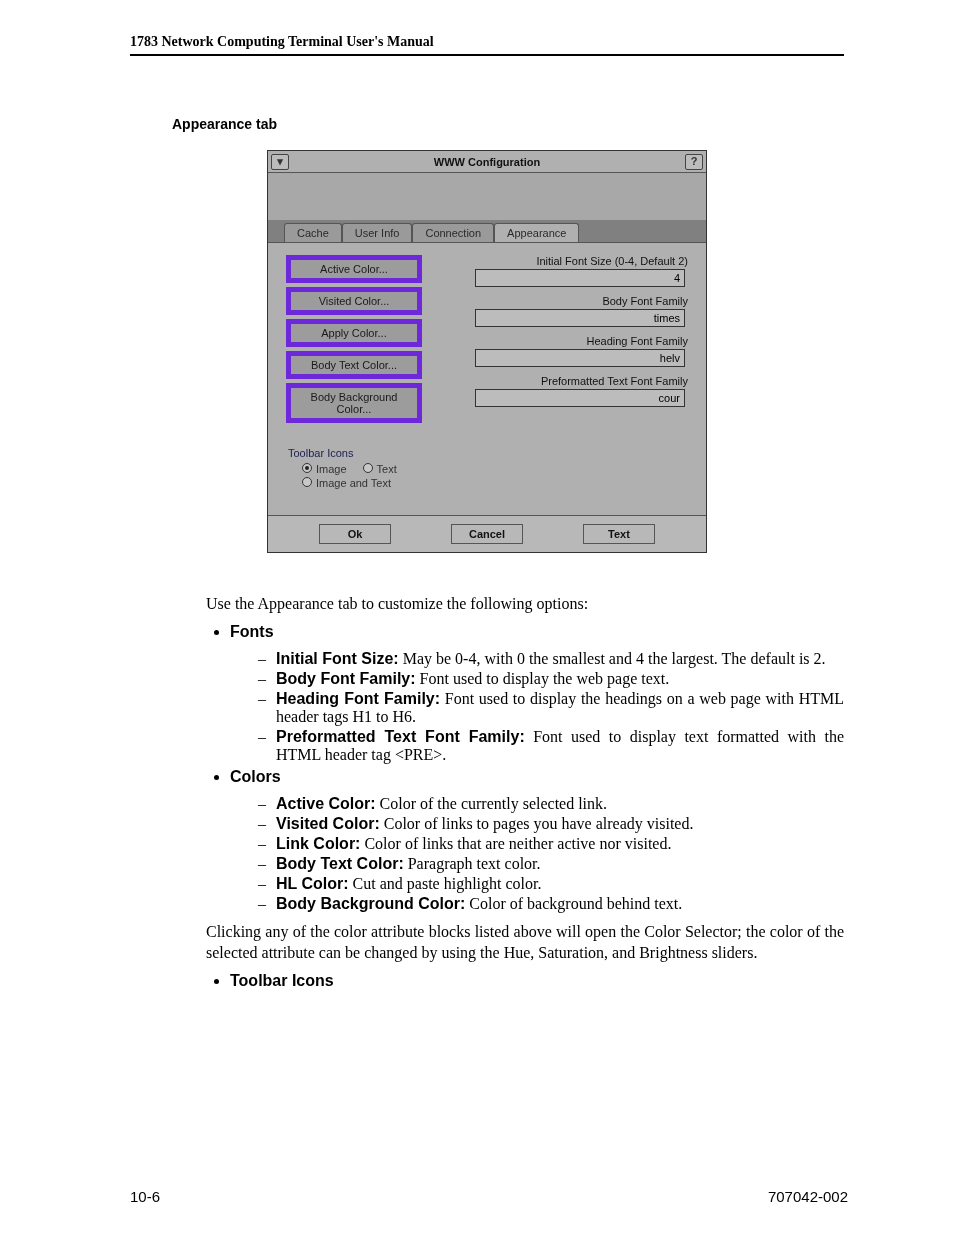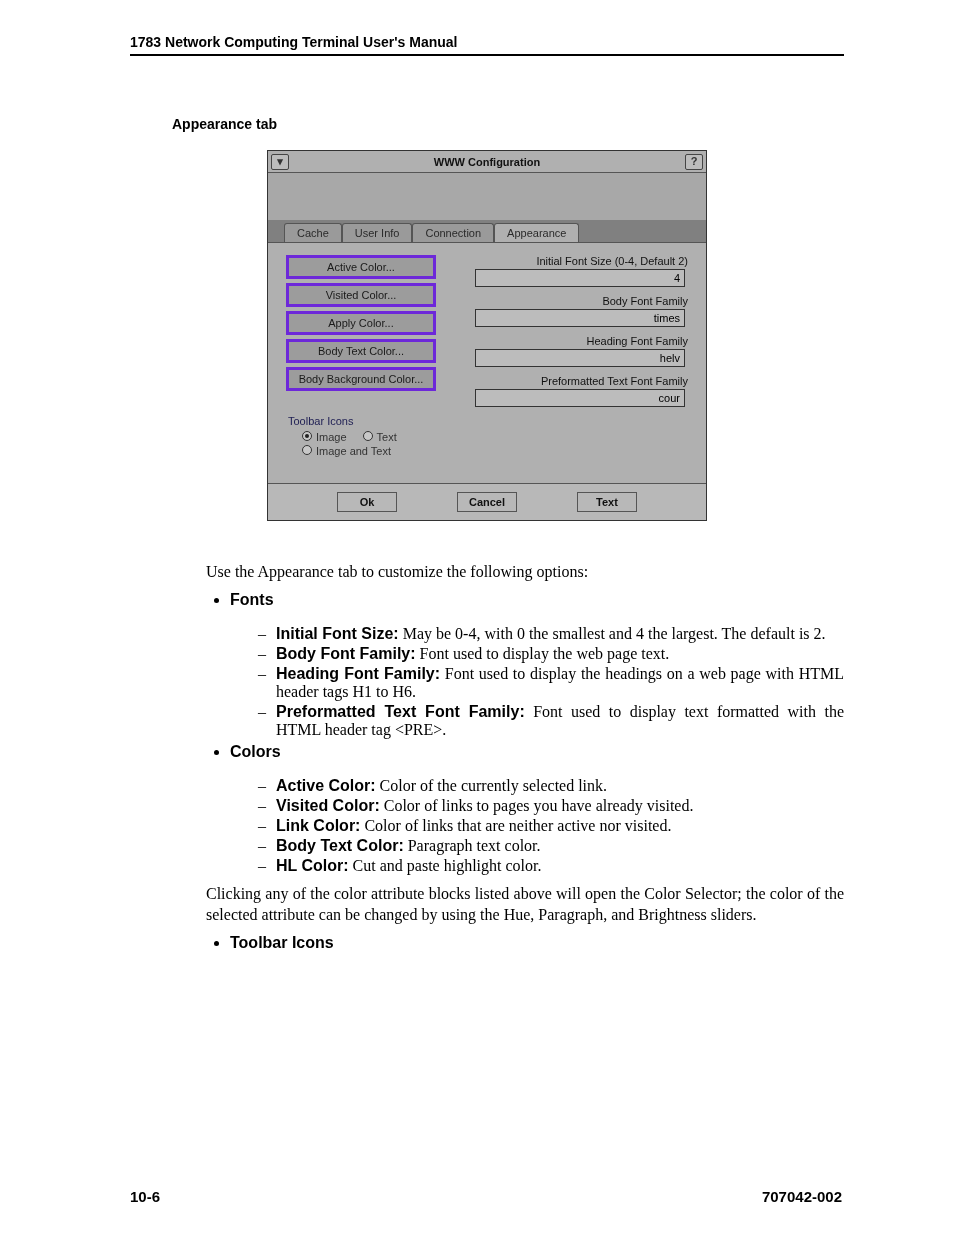--- a/index.html
+++ b/index.html
@@ -10,21 +10,21 @@
     font-size: 16px;
     color: #000;
     width: 954px;
     height: 1235px;
     position: relative;
     padding: 34px 110px 30px 130px;
   }
 
   
   .runhead {
-    font-family: Liberation Sans, sans-serif;
+    font-family: Liberation Serif, serif;
     font-weight: bold;
     font-size: 14px;
     margin-bottom: 4px;
   }
   .rule {
     border: 0;
     border-top: 2px solid #000;
     margin: 0 0 60px 0;
   }
 
@@ -100,26 +100,26 @@
     border-top: 1px solid #555;
     padding: 12px 18px 24px 18px;
     display: flex;
     gap: 24px;
   }
   .leftcol { width: 165px; }
   .rightcol { flex: 1; text-align: right; }
 
   .btn {
     display: block;
-    width: 150px;
+    width: 136px;
     margin: 0 0 4px 0;
     padding: 3px 4px;
     text-align: center;
     background: #9c9c9c;
-    border: 3px solid #6d28d9;
+    border: 5px solid #6d28d9;
     color: #1a1a1a;
     font-size: 11px;
   }
 
   .leftcol .gap { height: 10px; }
 
   .leftcol .grouplabel {
     color: #225;
     margin: 10px 0 4px 2px;
   }
@@ -149,21 +149,21 @@
 
   .footerbar {
     background: #b8b8b8;
     border-top: 1px solid #555;
     padding: 8px 24px;
     display: flex;
     justify-content: center;
     gap: 60px;
   }
   .footerbar .fbtn {
-    width: 60px;
+    width: 72px;
     text-align: center;
     background: #b8b8b8;
     border: 1px solid #555;
     padding: 3px 0;
     font-weight: bold;
   }
 
   
   .bodytext { margin: 0 0 8px 76px; line-height: 1.35; }
   .bodytext.justify { text-align: justify; }
@@ -173,21 +173,21 @@
     padding-left: 20px;
   }
   ul.level1 > li { margin: 2px 0; }
   ul.level1 > li > .lihead {
     font-family: Arial, Helvetica, sans-serif;
     font-weight: bold;
   }
 
   ul.level2 {
     list-style: none;
-    margin: 16px 0 4px 0;
+    margin: 9px 0 4px 0;
     padding-left: 28px;
   }
   ul.level2 > li {
     position: relative;
     padding-left: 18px;
     margin: 2px 0;
     text-align: justify;
   }
   ul.level2 > li::before {
     content: "–";
@@ -196,26 +196,26 @@
   }
   ul.level2 .term {
     font-family: Arial, Helvetica, sans-serif;
     font-weight: bold;
   }
 
   
   .pagefoot {
     position: absolute;
     left: 130px;
-    right: 112px;
+    right: 106px;
     bottom: 30px;
     display: flex;
     justify-content: space-between;
     font-family: Arial, Helvetica, sans-serif;
-    font-weight: bold;
+    font-weight: normal;
     font-size: 15px;
     margin-top: 12px;
   }
 </style>
 </head>
 <body>
 
 <div class="runhead">1783 Network Computing Terminal User's Manual</div>
 <hr class="rule">
 
@@ -290,25 +290,26 @@
   </li>
 
   <li>
     <span class="lihead">Colors</span>
     <ul class="level2">
       <li><span class="term">Active Color:</span><span> Color of the currently selected link.</span></li>
       <li><span class="term">Visited Color:</span><span> Color of links to pages you have already visited.</span></li>
       <li><span class="term">Link Color:</span><span> Color of links that are neither active nor visited.</span></li>
       <li><span class="term">Body Text Color:</span><span> Paragraph text color.</span></li>
       <li><span class="term">HL Color:</span><span> Cut and paste highlight color.</span></li>
+      <li><span class="term">Body Background Color:</span><span> Color of background behind text.</span></li>
     </ul>
   </li>
 </ul>
 
-<p class="bodytext justify">Clicking any of the color attribute blocks listed above will open the Color Selector; the color of the selected attribute can be changed by using the Hue, Paragraph, and Brightness sliders.</p>
+<p class="bodytext justify">Clicking any of the color attribute blocks listed above will open the Color Selector; the color of the selected attribute can be changed by using the Hue, Saturation, and Brightness sliders.</p>
 
 <ul class="level1">
   <li>
     <span class="lihead">Toolbar Icons</span>
   </li>
 </ul>
 
 <div class="pagefoot">
   <span>10-6</span>
   <span>707042-002</span>

